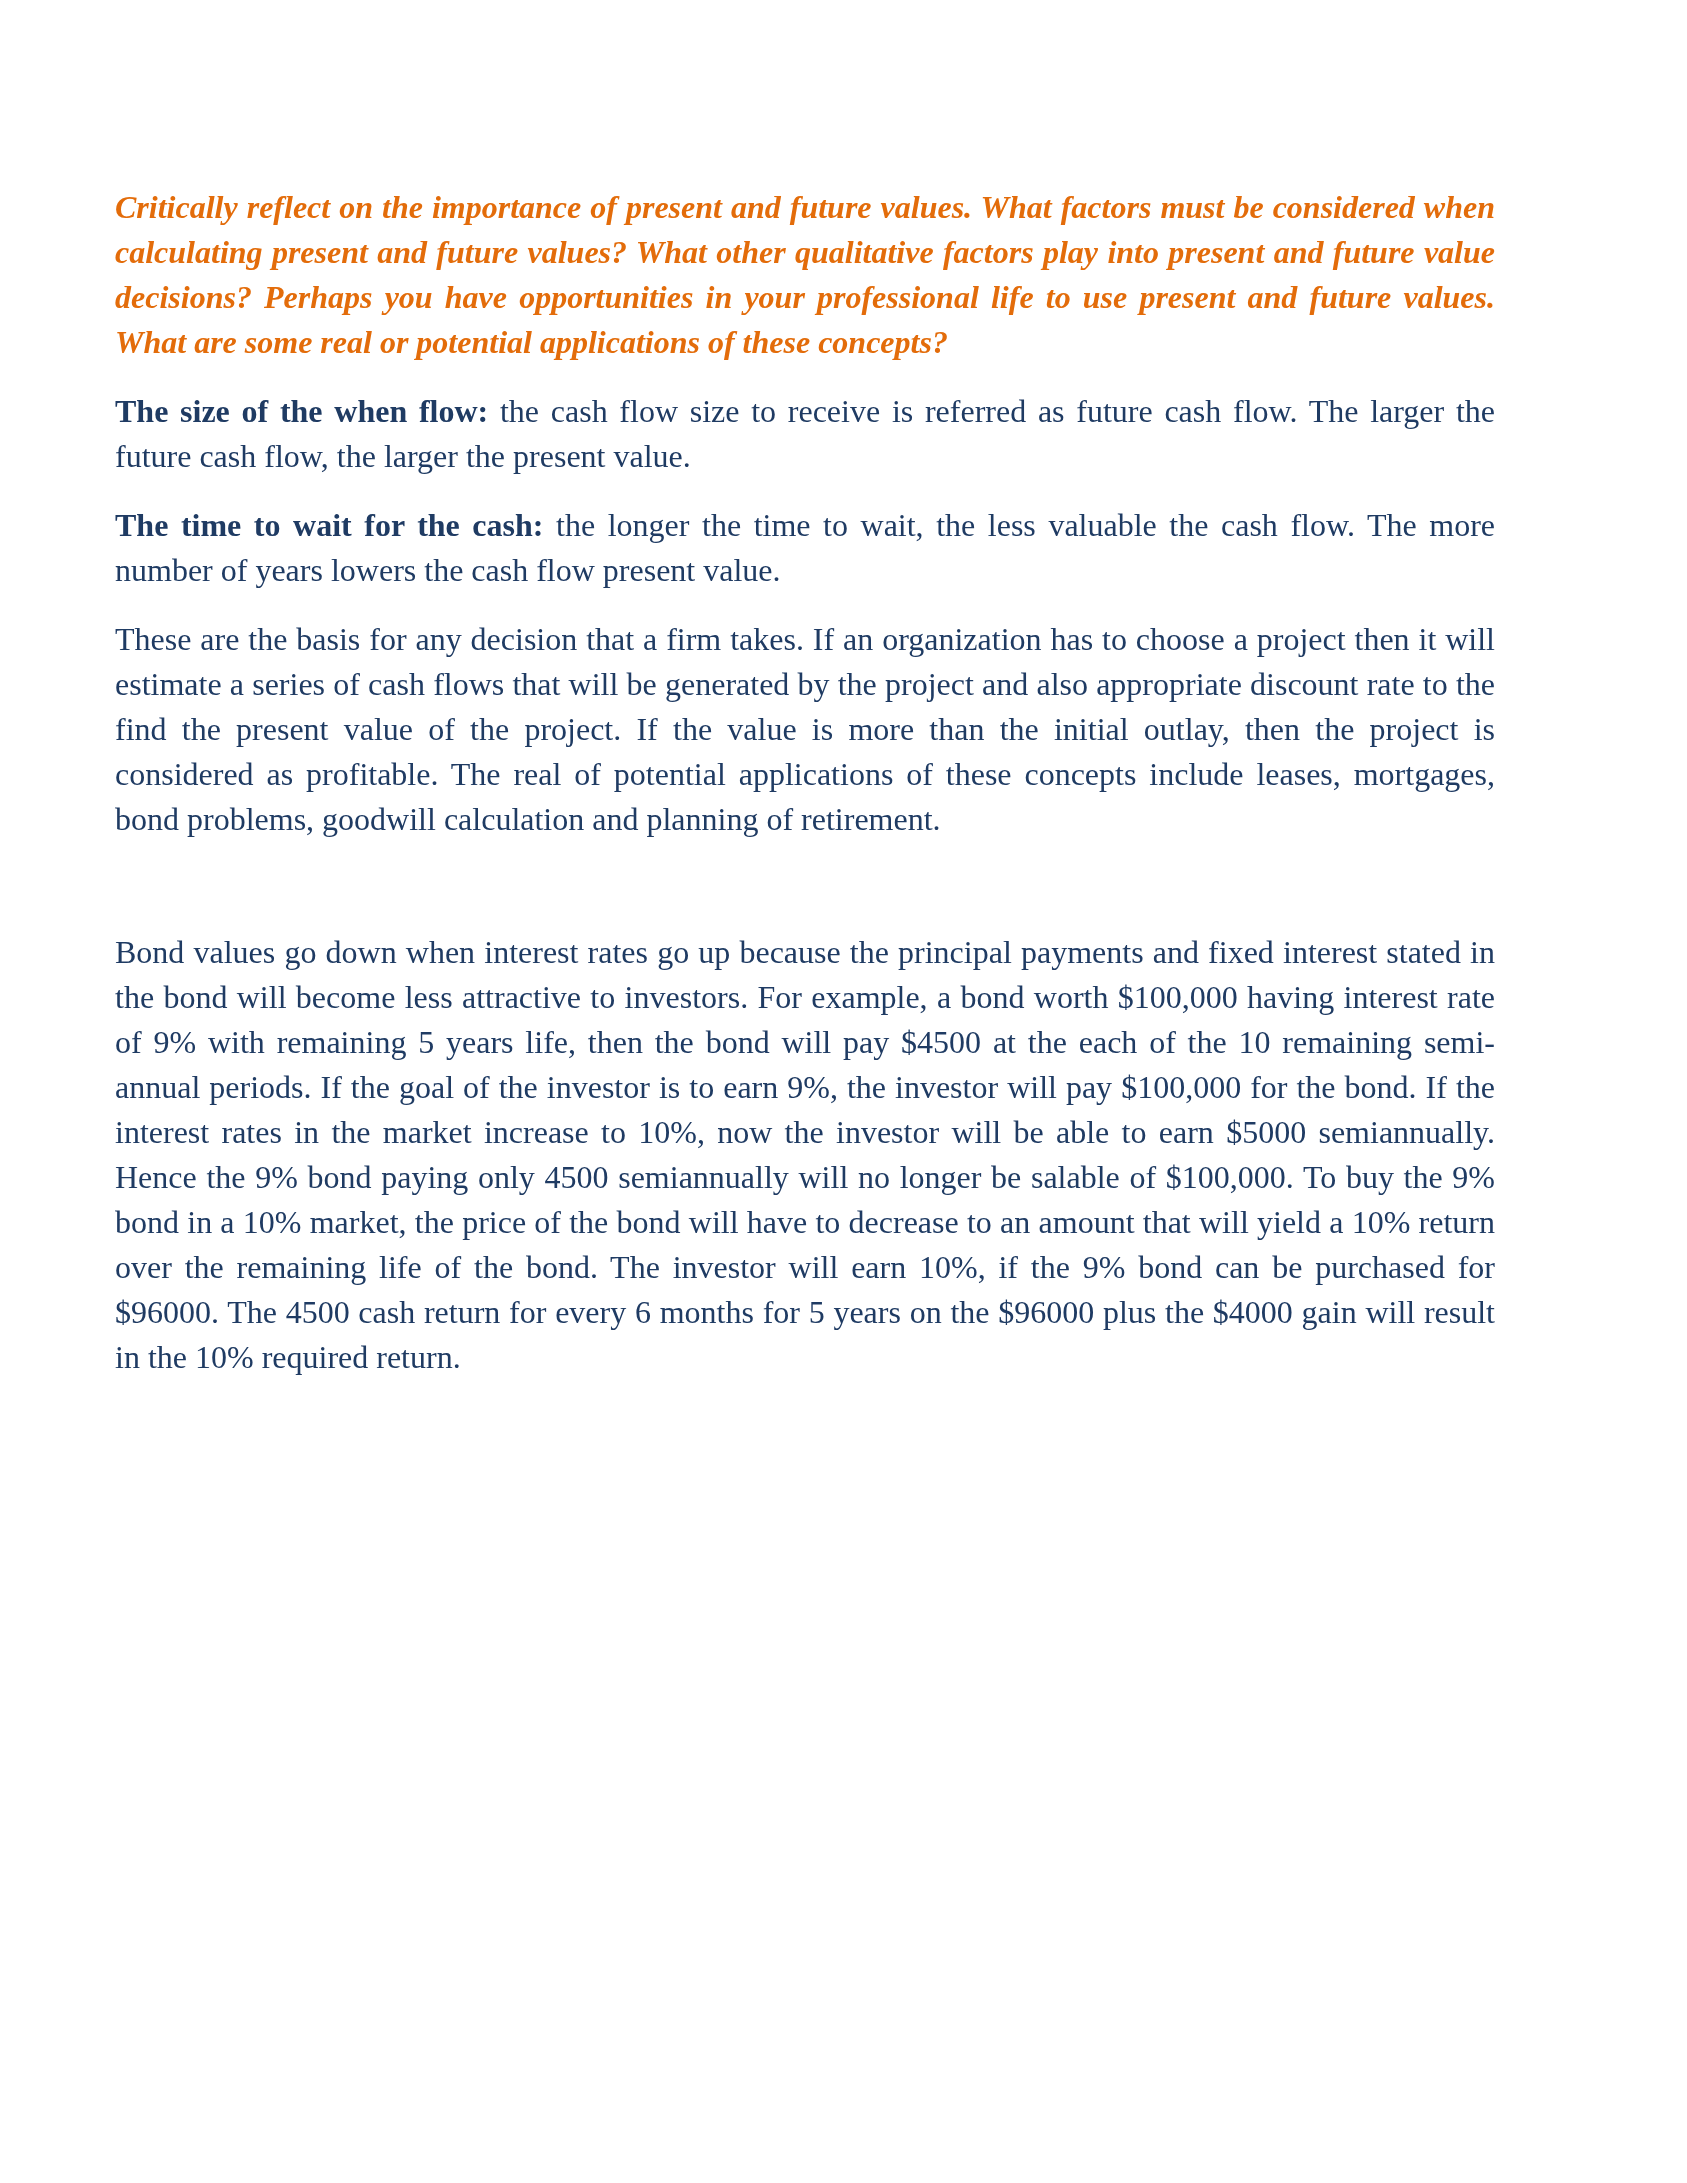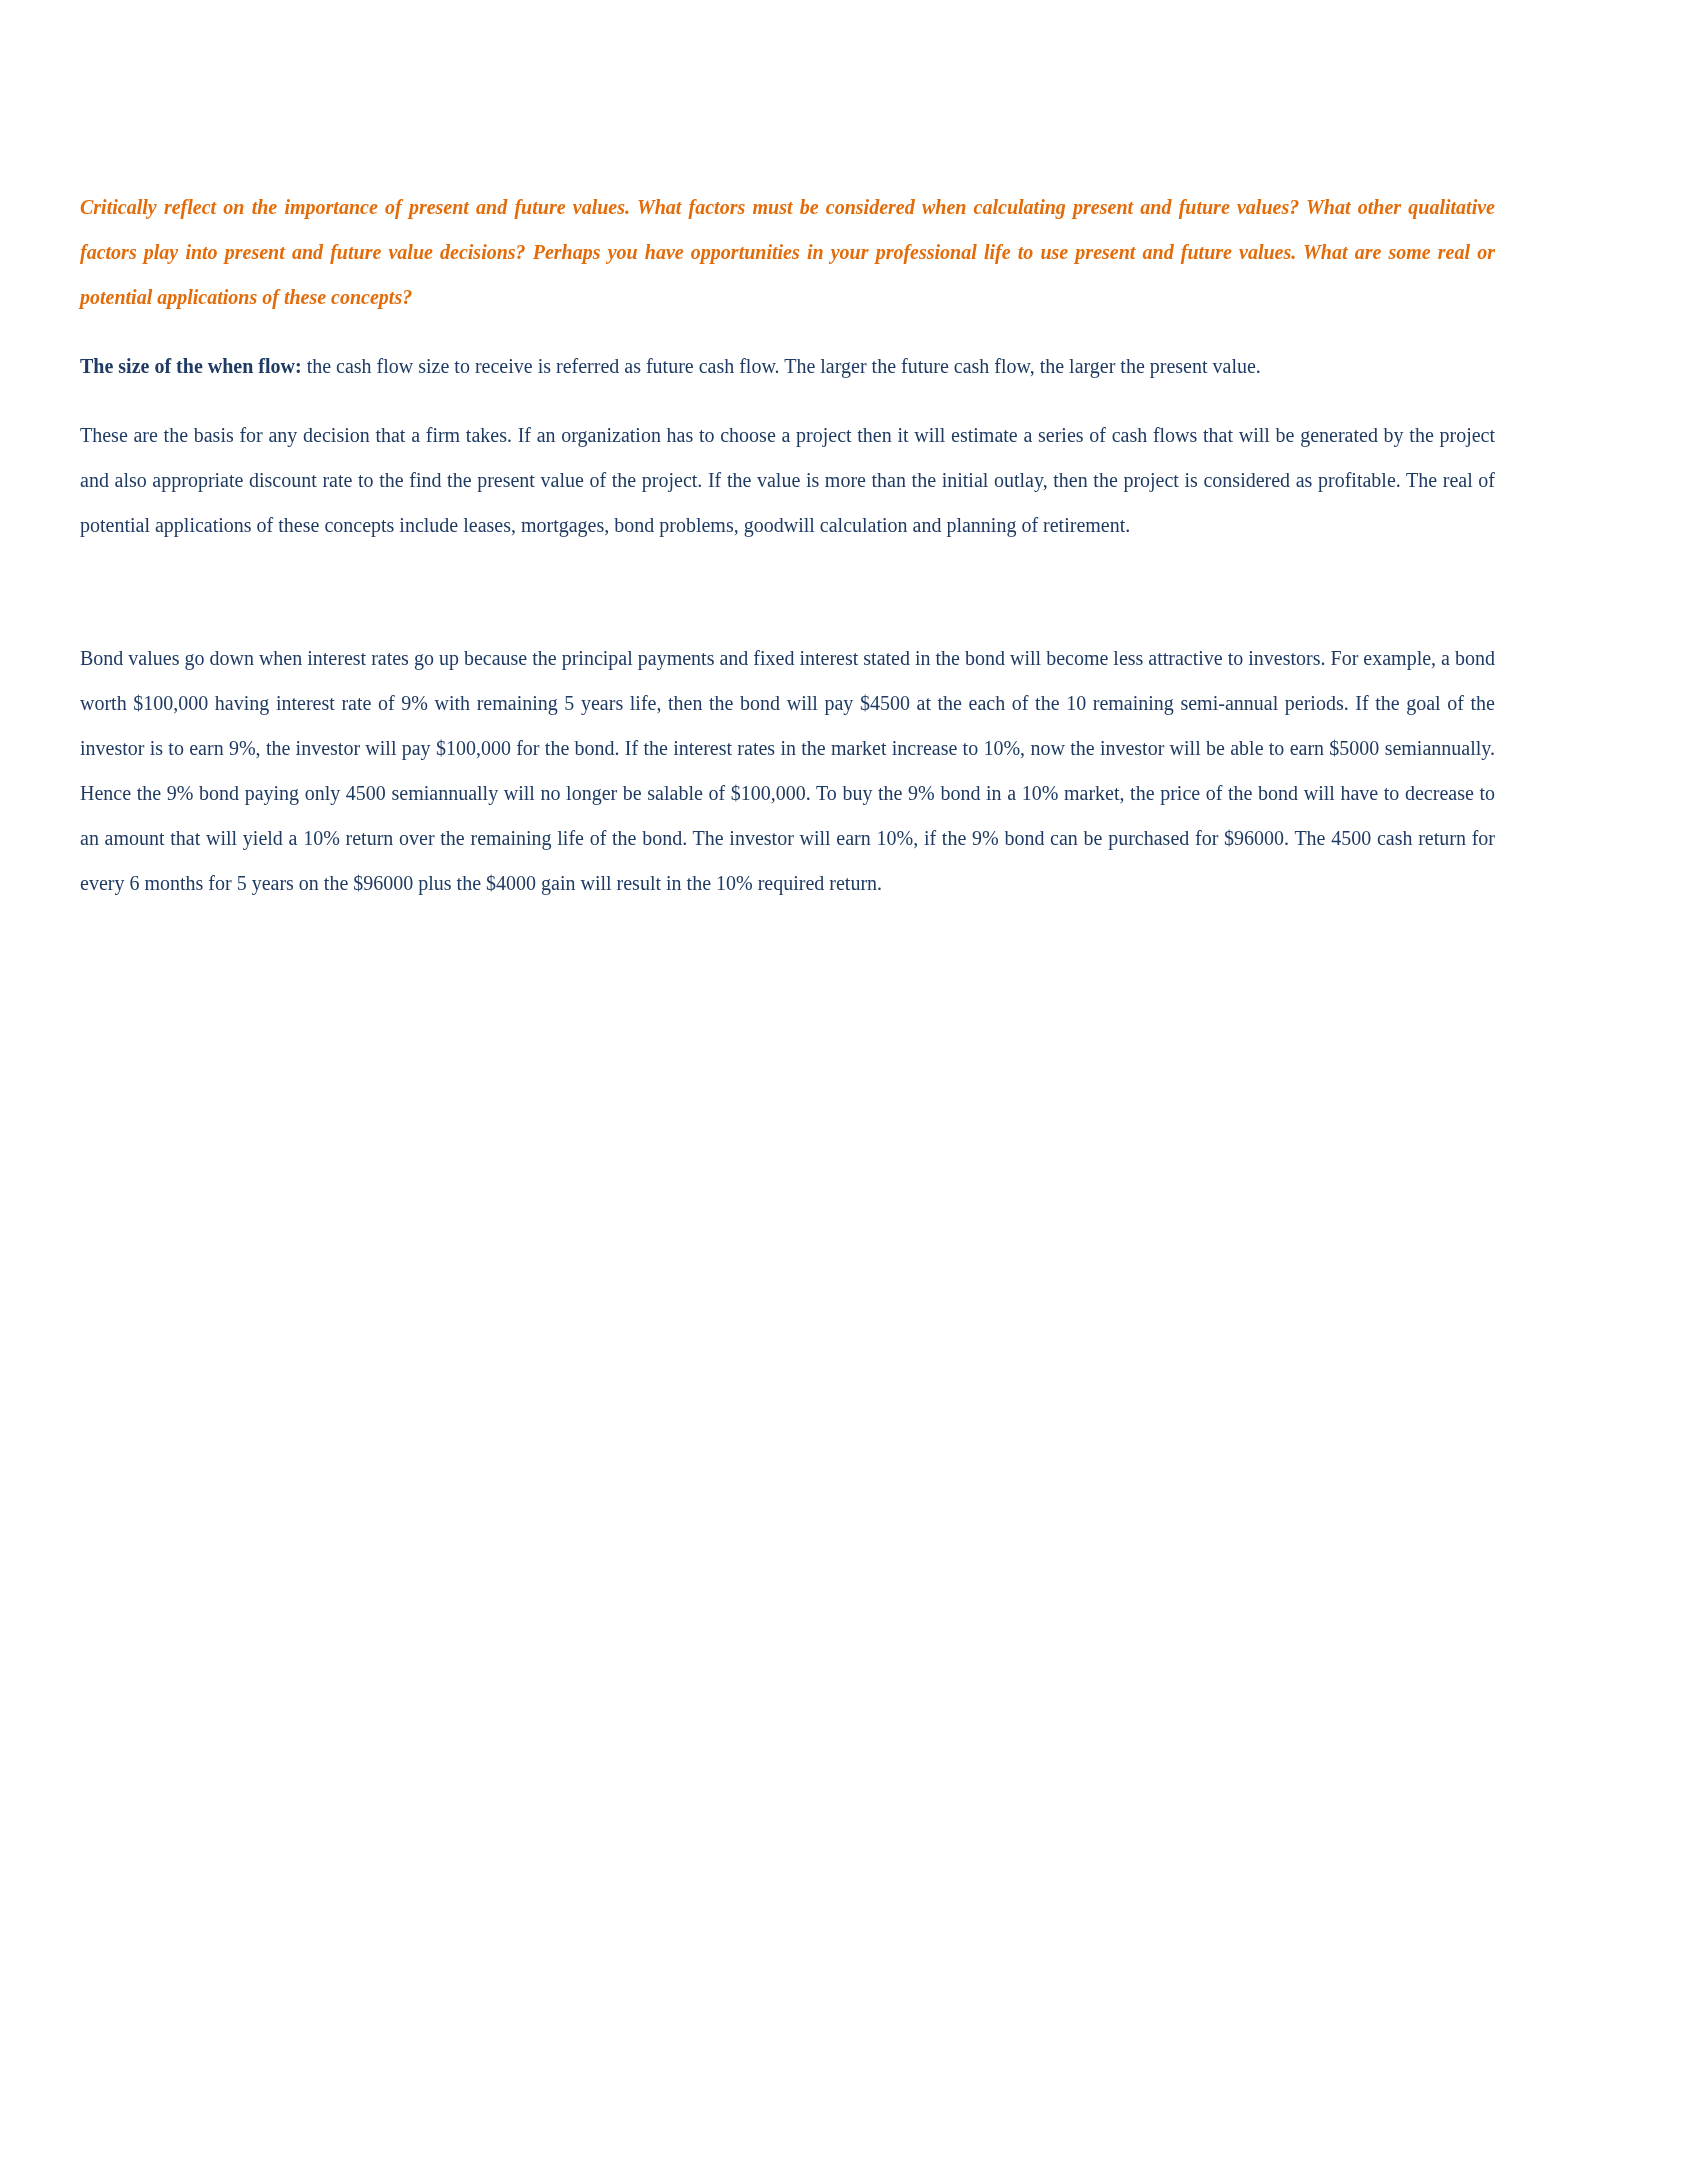--- a/index.html
+++ b/index.html
@@ -8,23 +8,23 @@
     --page-bg:#FFFFFF;
   }
   html,body{margin:0;padding:0;}
   body{background:var(--page-bg);}
   .page{
     position:relative;
     box-sizing:border-box;
     width:1687px;
     height:2070px;
     background:var(--page-bg);
-    padding:185px 192px 0 80px;
+    padding:185px 192px 0 115px;
     font-family:"Liberation Serif","DejaVu Serif",serif;
-    font-size:20px;
+    font-size:32px;
     line-height:45px;
     color:var(--body-color);
     text-align:justify;
   }
   .para{margin:0 0 24px 0;}
   .question{
     color:var(--heading-color);
     font-weight:bold;
     font-style:italic;
   }
@@ -37,20 +37,21 @@
 <div class="page">
 
   <p class="para question">Critically reflect on the importance of present and future values. What factors must be considered when calculating present and future values? What other qualitative factors play into present and future value decisions? Perhaps you have opportunities in your professional life to use present and future values. What are some real or potential applications of these concepts?</p>
 
 
 
 
   <p class="para"><span class="lead">The size of the when flow:</span><span> the cash flow size to receive is referred as future cash flow. The larger the future cash flow, the larger the present value.</span></p>
 
 
+  <p class="para"><span class="lead">The time to wait for the cash:</span><span> the longer the time to wait, the less valuable the cash flow. The more number of years lowers the cash flow present value.</span></p>
 
 
   <p class="para">These are the basis for any decision that a firm takes. If an organization has to choose a project then it will estimate a series of cash flows that will be generated by the project and also appropriate discount rate to the find the present value of the project. If the value is more than the initial outlay, then the project is considered as profitable. The real of potential applications of these concepts include leases, mortgages, bond problems, goodwill calculation and planning of retirement.</p>
 
   <div class="spacer"></div>
 
 
   <p class="para">Bond values go down when interest rates go up because the principal payments and fixed interest stated in the bond will become less attractive to investors. For example, a bond worth $100,000 having interest rate of 9% with remaining 5 years life, then the bond will pay $4500 at the each of the 10 remaining semi-annual periods. If the goal of the investor is to earn 9%, the investor will pay $100,000 for the bond. If the interest rates in the market increase to 10%, now the investor will be able to earn $5000 semiannually. Hence the 9% bond paying only 4500 semiannually will no longer be salable of $100,000. To buy the 9% bond in a 10% market, the price of the bond will have to decrease to an amount that will yield a 10% return over the remaining life of the bond. The investor will earn 10%, if the 9% bond can be purchased for $96000. The 4500 cash return for every 6 months for 5 years on the $96000 plus the $4000 gain will result in the 10% required return.</p>
 
 </div>

